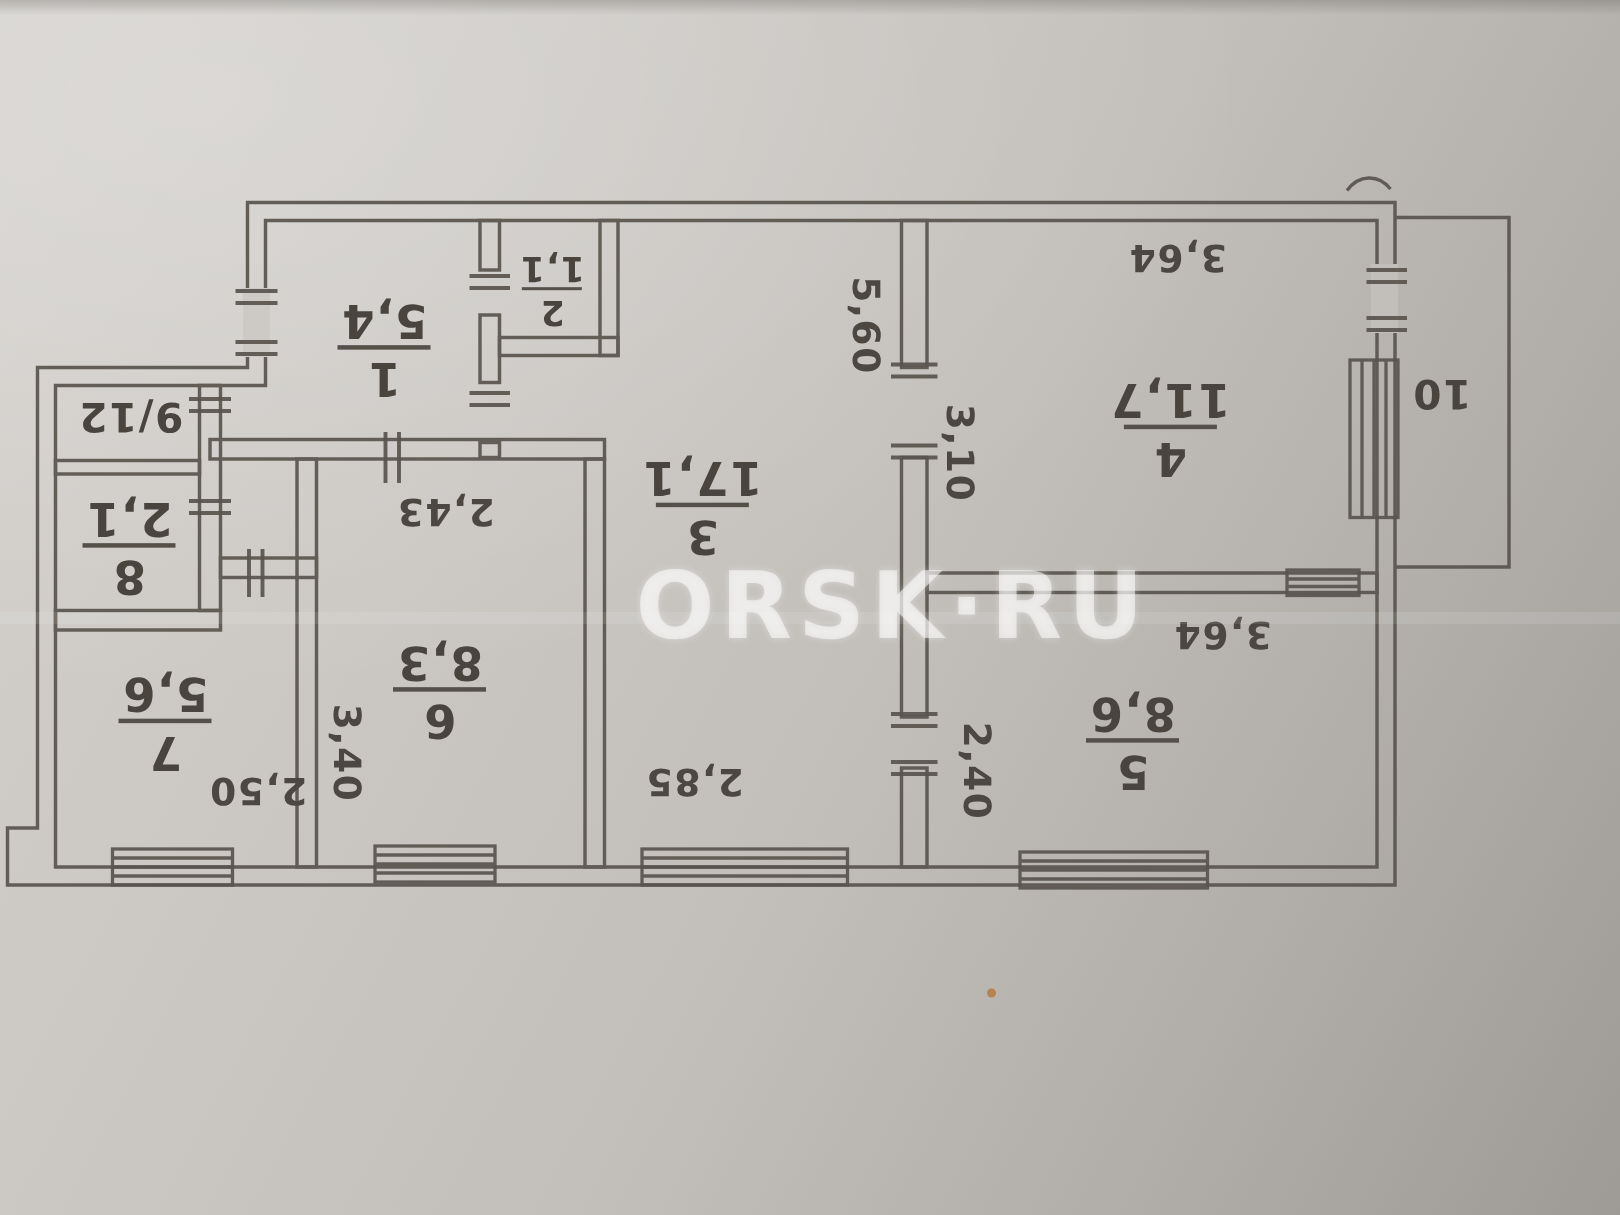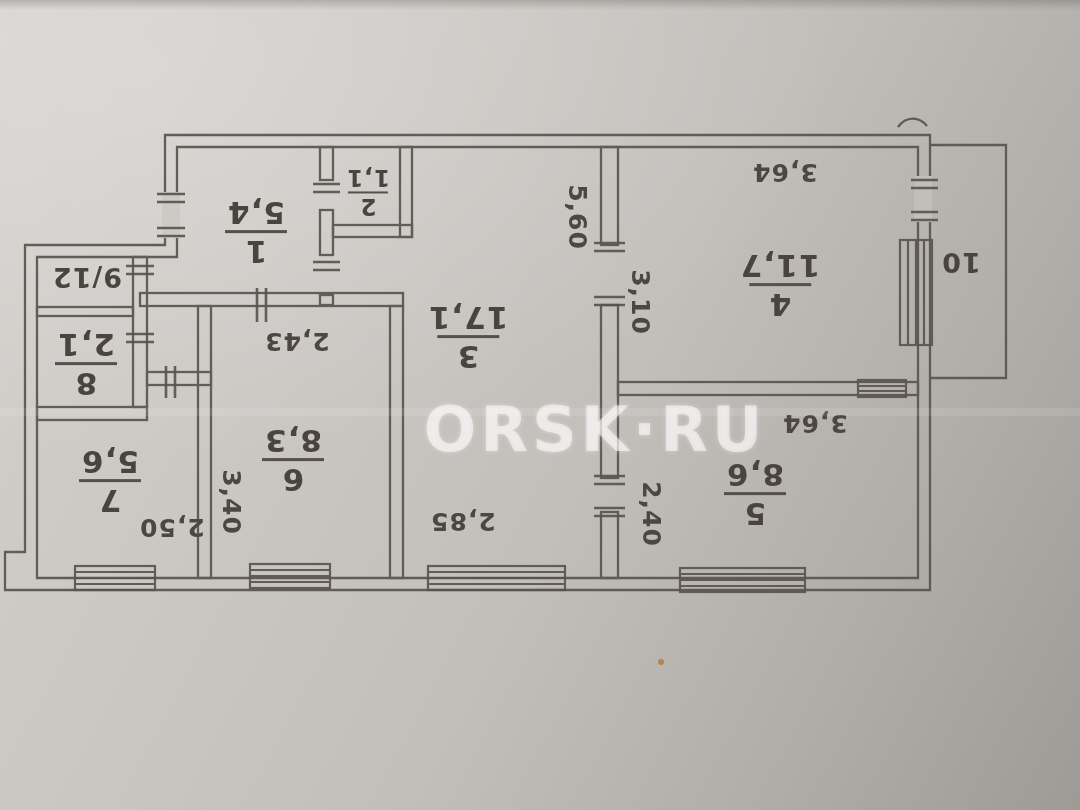--- a/index.html
+++ b/index.html
@@ -38,21 +38,20 @@
     position:absolute;color:#49443e;font-weight:600;font-size:27px;letter-spacing:1px;
     transform:translate(-50%,-50%) rotate(180deg);white-space:nowrap;
   }
   .watermark{
     position:absolute;left:595px;top:404px;
     transform:translate(-50%,-50%);
     font-size:62px;font-weight:700;letter-spacing:4px;
     color:rgba(255,255,255,0.55);
     text-shadow:0 0 5px rgba(255,255,255,0.35);
     white-space:nowrap;
-    margin-top:25px;
   }
   .speck{
     position:absolute;left:658px;top:659px;width:6px;height:6px;border-radius:50%;
     background:#b5702f;opacity:0.75;
   }
 </style>
 </head>
 <body>
 
 <div class="photo">

